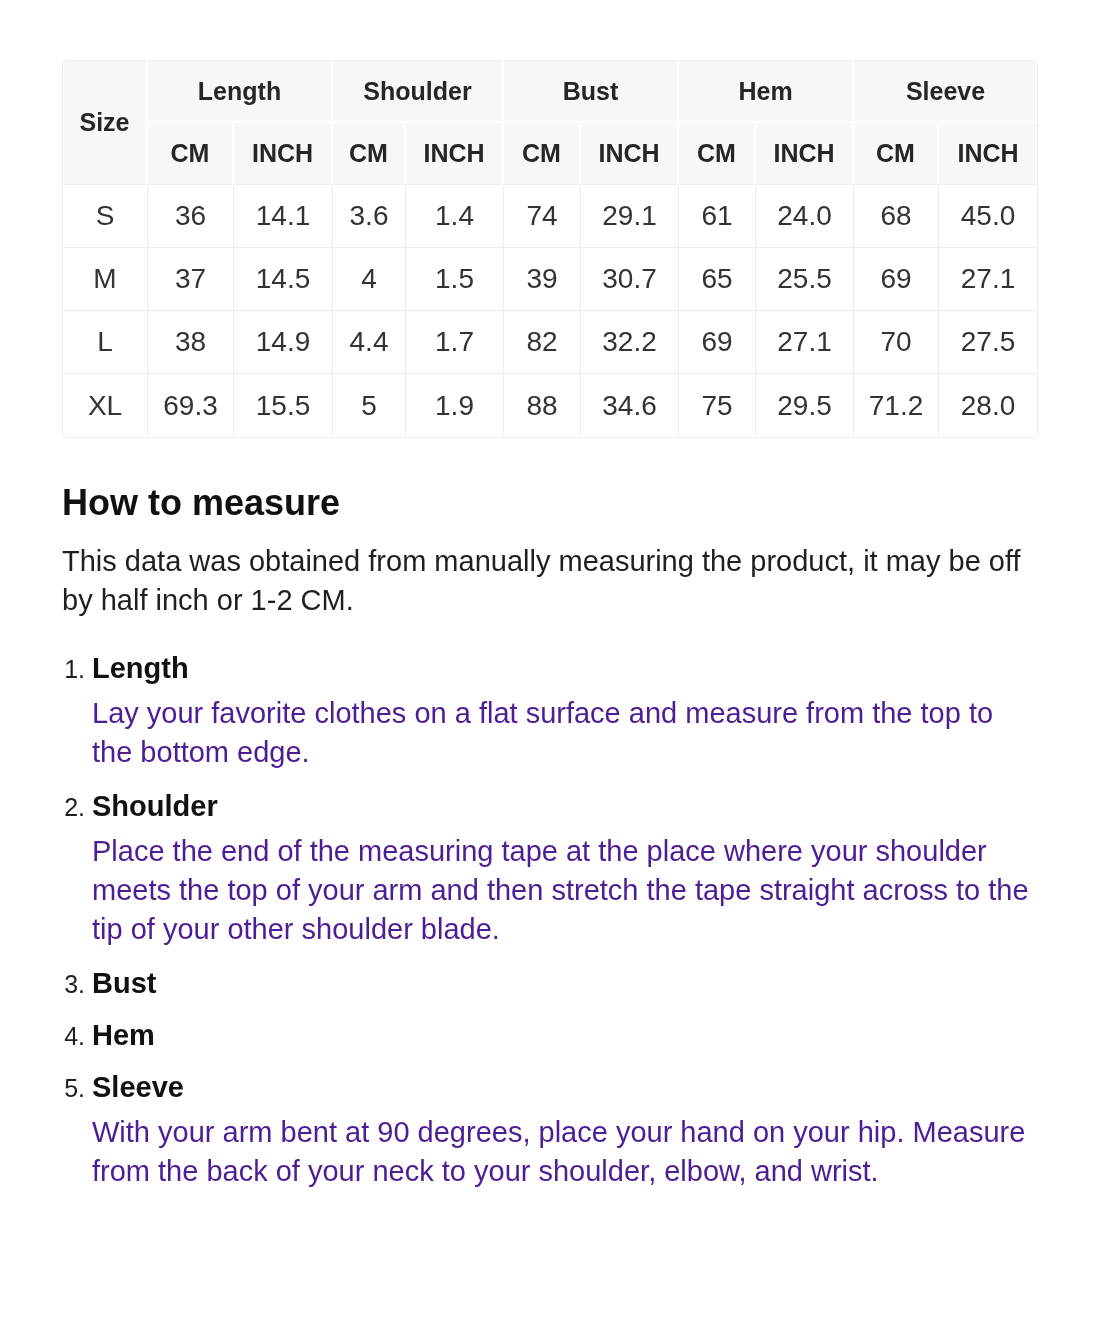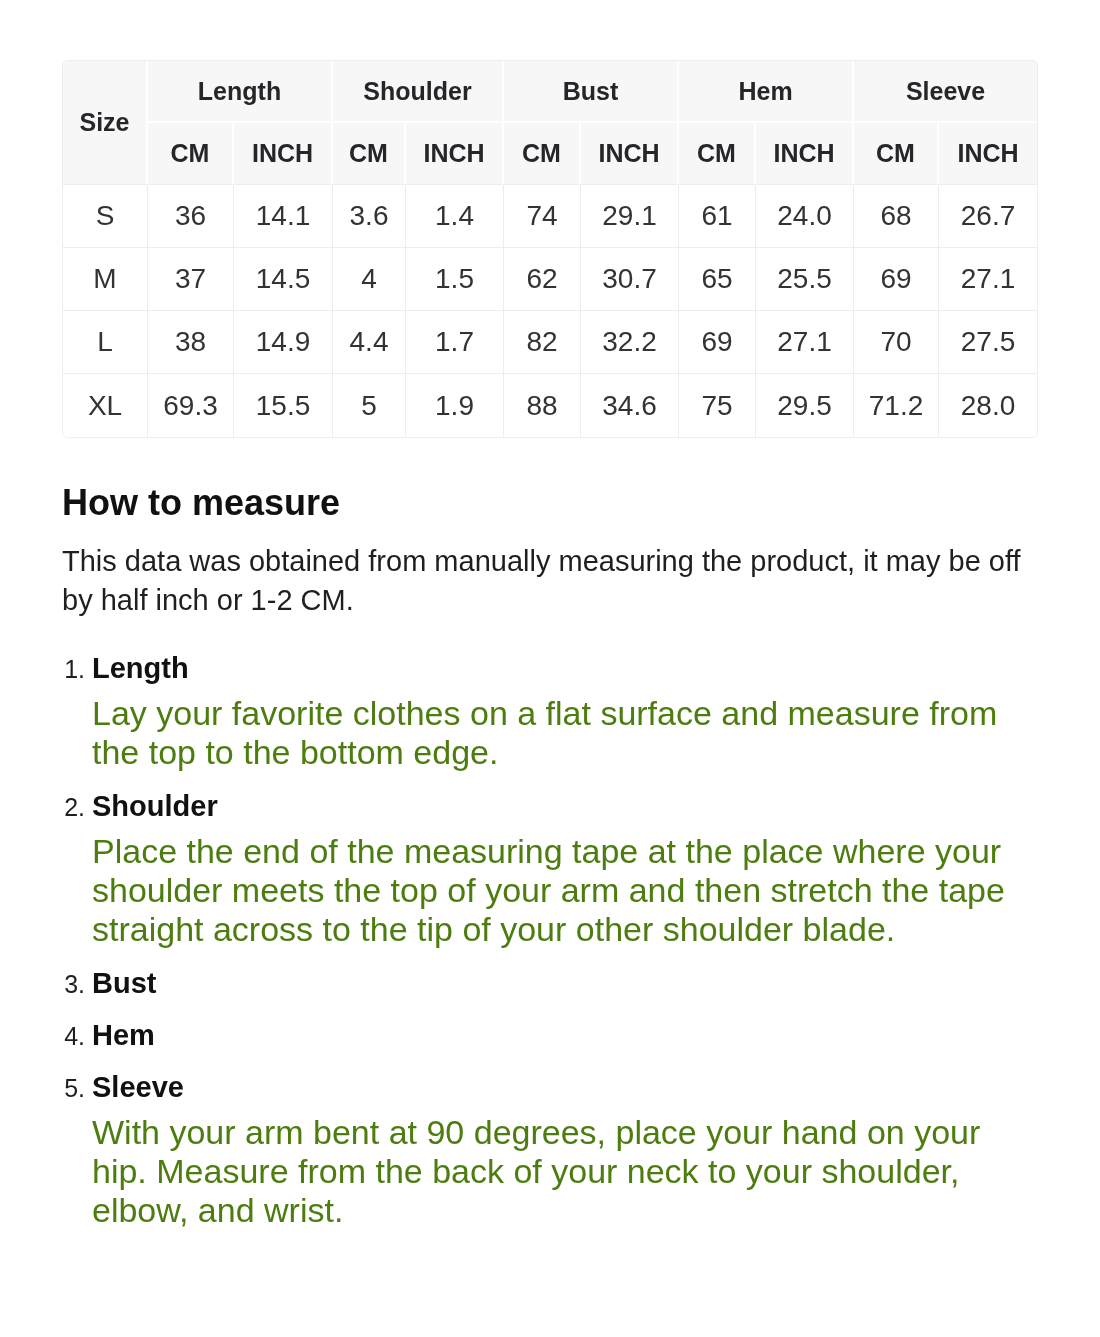--- a/index.html
+++ b/index.html
@@ -87,23 +87,23 @@
   }
   .htm-term {
     margin: 0;
     font-size: 29px;
     line-height: 36px;
     font-weight: 700;
     color: #111111;
   }
   .htm-desc {
     margin: 8px 0 0 0;
-    font-size: 34px;
+    font-size: 29px;
     line-height: 39px;
-    color: #4d7c0f;
+    color: #4c1d95;
     max-width: 946px;
   }
 </style>
 </head>
 <body>
 
 <div class="page">
 
   <div class="table-wrap">
     <table class="size-table">
@@ -147,29 +147,29 @@
           <td>S</td>
           <td>36</td>
           <td>14.1</td>
           <td>3.6</td>
           <td>1.4</td>
           <td>74</td>
           <td>29.1</td>
           <td>61</td>
           <td>24.0</td>
           <td>68</td>
-          <td>26.7</td>
+          <td>45.0</td>
         </tr>
         <tr>
           <td>M</td>
           <td>37</td>
           <td>14.5</td>
           <td>4</td>
           <td>1.5</td>
-          <td>62</td>
+          <td>39</td>
           <td>30.7</td>
           <td>65</td>
           <td>25.5</td>
           <td>69</td>
           <td>27.1</td>
         </tr>
         <tr>
           <td>L</td>
           <td>38</td>
           <td>14.9</td>

